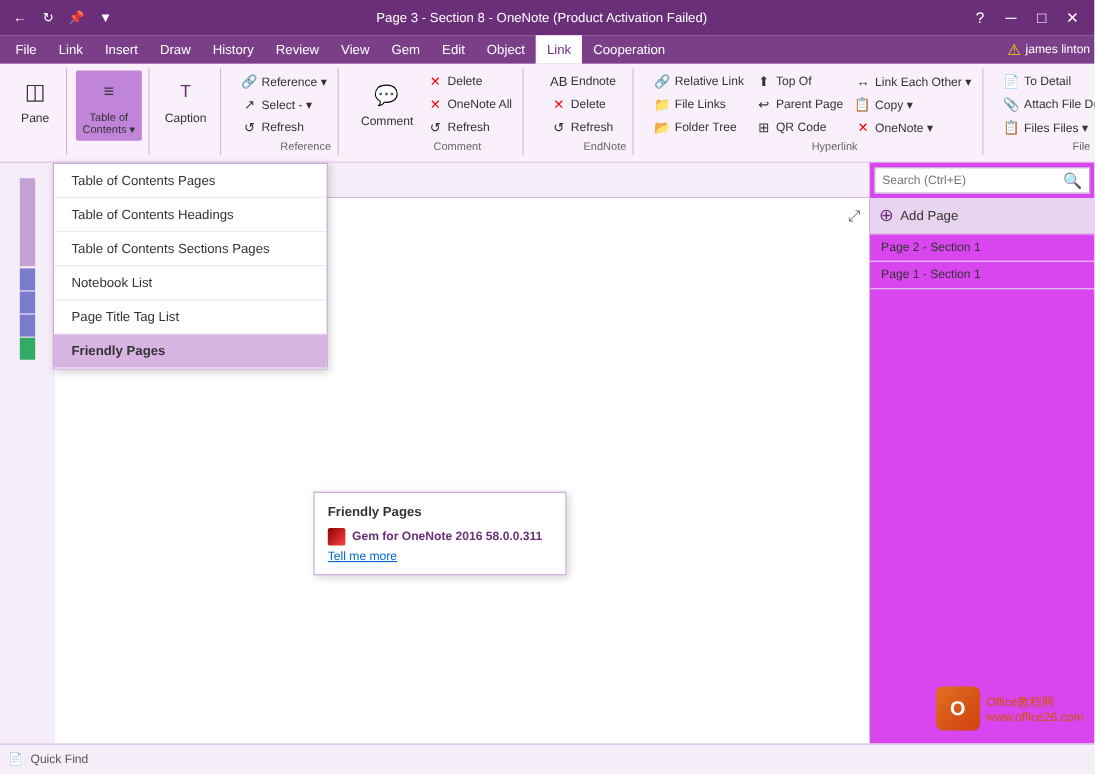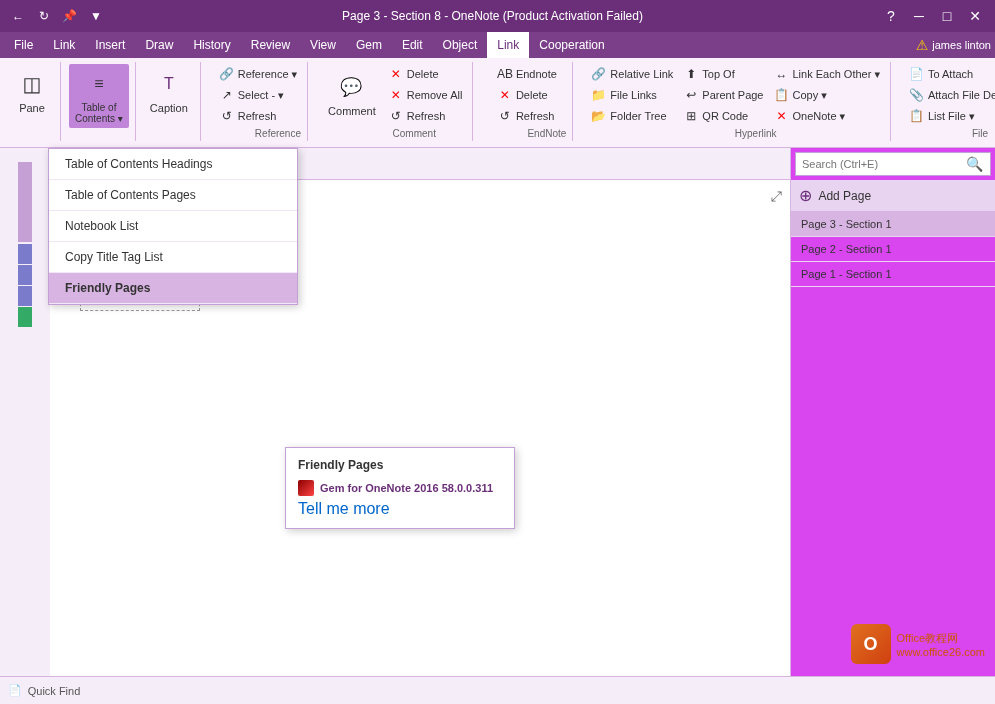--- a/index.html
+++ b/index.html
@@ -175,23 +175,24 @@
     .tooltip-link {
       display: flex;
       align-items: center;
       gap: 6px;
       font-size: 11px;
       color: #6b2f7a;
       font-weight: bold;
       margin-bottom: 4px;
     }
     .tooltip-tellme {
-      font-size: 16px;
+      font-size: 11px;
       color: #0066cc;
       cursor: pointer;
+      text-decoration: underline;
     }
 
     
     .main-area {
       position: absolute;
       left: 50px;
       top: 148px;
       right: 205px;
       bottom: 28px;
       background: white;
@@ -483,21 +484,21 @@
             <div class="ribbon-icon-large" style="font-size:18px;">💬</div>
             <span>Comment</span>
           </div>
           <div class="ribbon-col">
             <div class="ribbon-btn-small">
               <span class="ribbon-icon-small" style="color:red;">✕</span>
               <span>Delete</span>
             </div>
             <div class="ribbon-btn-small">
               <span class="ribbon-icon-small" style="color:red;">✕</span>
-              <span>Remove All</span>
+              <span>OneNote All</span>
             </div>
             <div class="ribbon-btn-small">
               <span class="ribbon-icon-small">↺</span>
               <span>Refresh</span>
             </div>
           </div>
         </div>
       </div>
       <div class="ribbon-group-label">Comment</div>
     </div>
@@ -574,29 +575,29 @@
       <div class="ribbon-group-label">Hyperlink</div>
     </div>
 
     <div class="ribbon-sep"></div>
 
     <div class="ribbon-group">
       <div class="ribbon-group-buttons">
         <div class="ribbon-col">
           <div class="ribbon-btn-small">
             <span class="ribbon-icon-small">📄</span>
-            <span>To Attach</span>
+            <span>To Detail</span>
           </div>
           <div class="ribbon-btn-small">
             <span class="ribbon-icon-small">📎</span>
             <span>Attach File Detail</span>
           </div>
           <div class="ribbon-btn-small">
             <span class="ribbon-icon-small">📋</span>
-            <span>List File ▾</span>
+            <span>Files Files ▾</span>
           </div>
         </div>
       </div>
       <div class="ribbon-group-label">File</div>
     </div>
 
   </div>
 </div>
 
 <div class="notebook-panel">
@@ -605,24 +606,25 @@
     <div style="display:flex; flex-direction:column; gap:1px;">
       <div style="background:#7b7bcc; width:14px; height:20px; margin:0 auto;"></div>
       <div style="background:#7b7bcc; width:14px; height:20px; margin:0 auto;"></div>
       <div style="background:#7b7bcc; width:14px; height:20px; margin:0 auto;"></div>
       <div style="background:#33aa66; width:14px; height:20px; margin:0 auto;"></div>
     </div>
   </div>
 </div>
 
 <div class="toc-dropdown">
+  <div class="toc-menu-item">Table of Contents Pages</div>
   <div class="toc-menu-item">Table of Contents Headings</div>
-  <div class="toc-menu-item">Table of Contents Pages</div>
+  <div class="toc-menu-item">Table of Contents Sections Pages</div>
   <div class="toc-menu-item">Notebook List</div>
-  <div class="toc-menu-item">Copy Title Tag List</div>
+  <div class="toc-menu-item">Page Title Tag List</div>
   <div class="toc-menu-item active">Friendly Pages</div>
 </div>
 
 <div class="tooltip-box">
   <div class="tooltip-title">Friendly Pages</div>
   <div class="tooltip-link">
     <span class="gem-icon"></span>
     <span>Gem for OneNote 2016 58.0.0.311</span>
   </div>
   <div class="tooltip-tellme">Tell me more</div>
@@ -649,21 +651,20 @@
 
 <div class="right-panel">
   <div class="search-box">
     <input class="search-input" type="text" placeholder="Search (Ctrl+E)" style="">
     <div class="search-btn">🔍</div>
   </div>
   <div class="add-page-btn">
     <span style="font-size:16px; color:#6b2f7a;">⊕</span>
     <span>Add Page</span>
   </div>
-  <div class="page-list-item active">Page 3 - Section 1</div>
   <div class="page-list-item">Page 2 - Section 1</div>
   <div class="page-list-item">Page 1 - Section 1</div>
 </div>
 
 <div class="office-watermark">
   <div class="office-logo">O</div>
   <div class="office-text">
     <div>Office教程网</div>
     <div>www.office26.com</div>
   </div>

